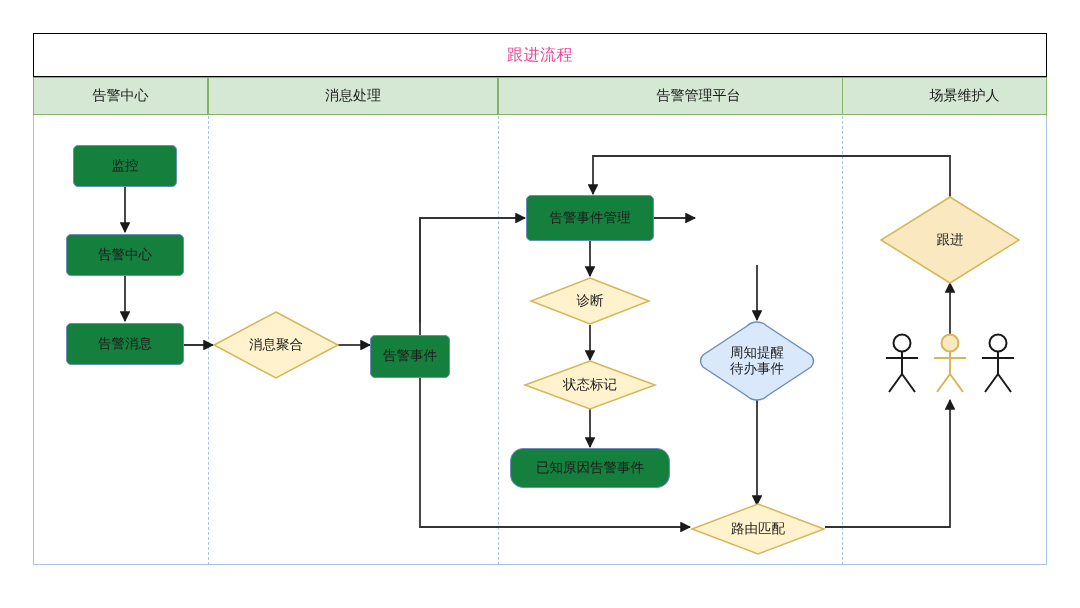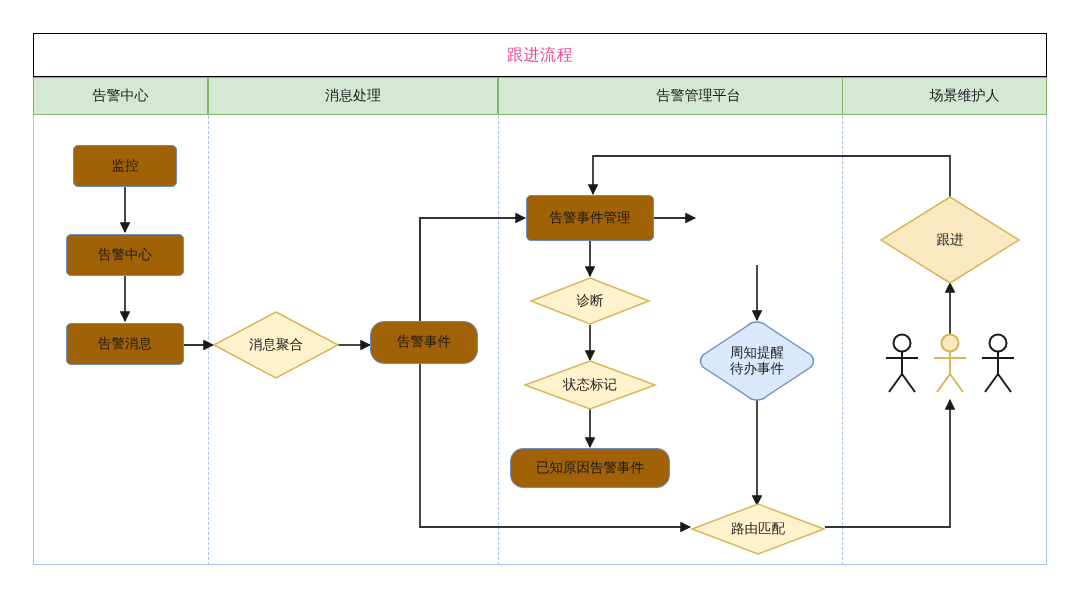--- a/index.html
+++ b/index.html
@@ -73,21 +73,21 @@
     display: flex;
     align-items: center;
     justify-content: center;
     text-align: center;
     font-size: 13.5px;
     color: #1a1a1a;
     line-height: 1.22;
     z-index: 4;
   }
   .box {
-    background: #a16207;
+    background: #15803d;
     border: 1.3px solid #6c8ebf;
     border-radius: 5px;
   }
   .diamond-wrap {
     position: absolute;
     z-index: 4;
   }
   .diamond-wrap svg {
     position: absolute;
     left: 0;
@@ -187,21 +187,21 @@
 
   <div class="node box" style="left:66px; top:323px; width:118px; height:42px;">告警消息</div>
 
   <div class="diamond-wrap" style="left:213px; top:311px; width:126px; height:68px;">
     <svg width="126" height="68" viewBox="0 0 126 68">
       <polygon points="63,1 125,34 63,67 1,34" fill="#fff2cc" stroke="#d6b656" stroke-width="1.5"></polygon>
     </svg>
     <div class="diamond-label">消息聚合</div>
   </div>
 
-  <div class="node box" style="left:370px; top:321px; width:108px; height:43px;border-radius:14px;">告警事件</div>
+  <div class="node box" style="left:370px; top:335px; width:80px; height:43px;">告警事件</div>
 
   <div class="node box" style="left:526px; top:195px; width:128px; height:46px;">告警事件管理</div>
 
   <div class="diamond-wrap" style="left:530px; top:277px; width:120px; height:48px;">
     <svg width="120" height="48" viewBox="0 0 120 48">
       <polygon points="60,1 119,24 60,47 1,24" fill="#fff2cc" stroke="#d6b656" stroke-width="1.5"></polygon>
     </svg>
     <div class="diamond-label">诊断</div>
   </div>
 

